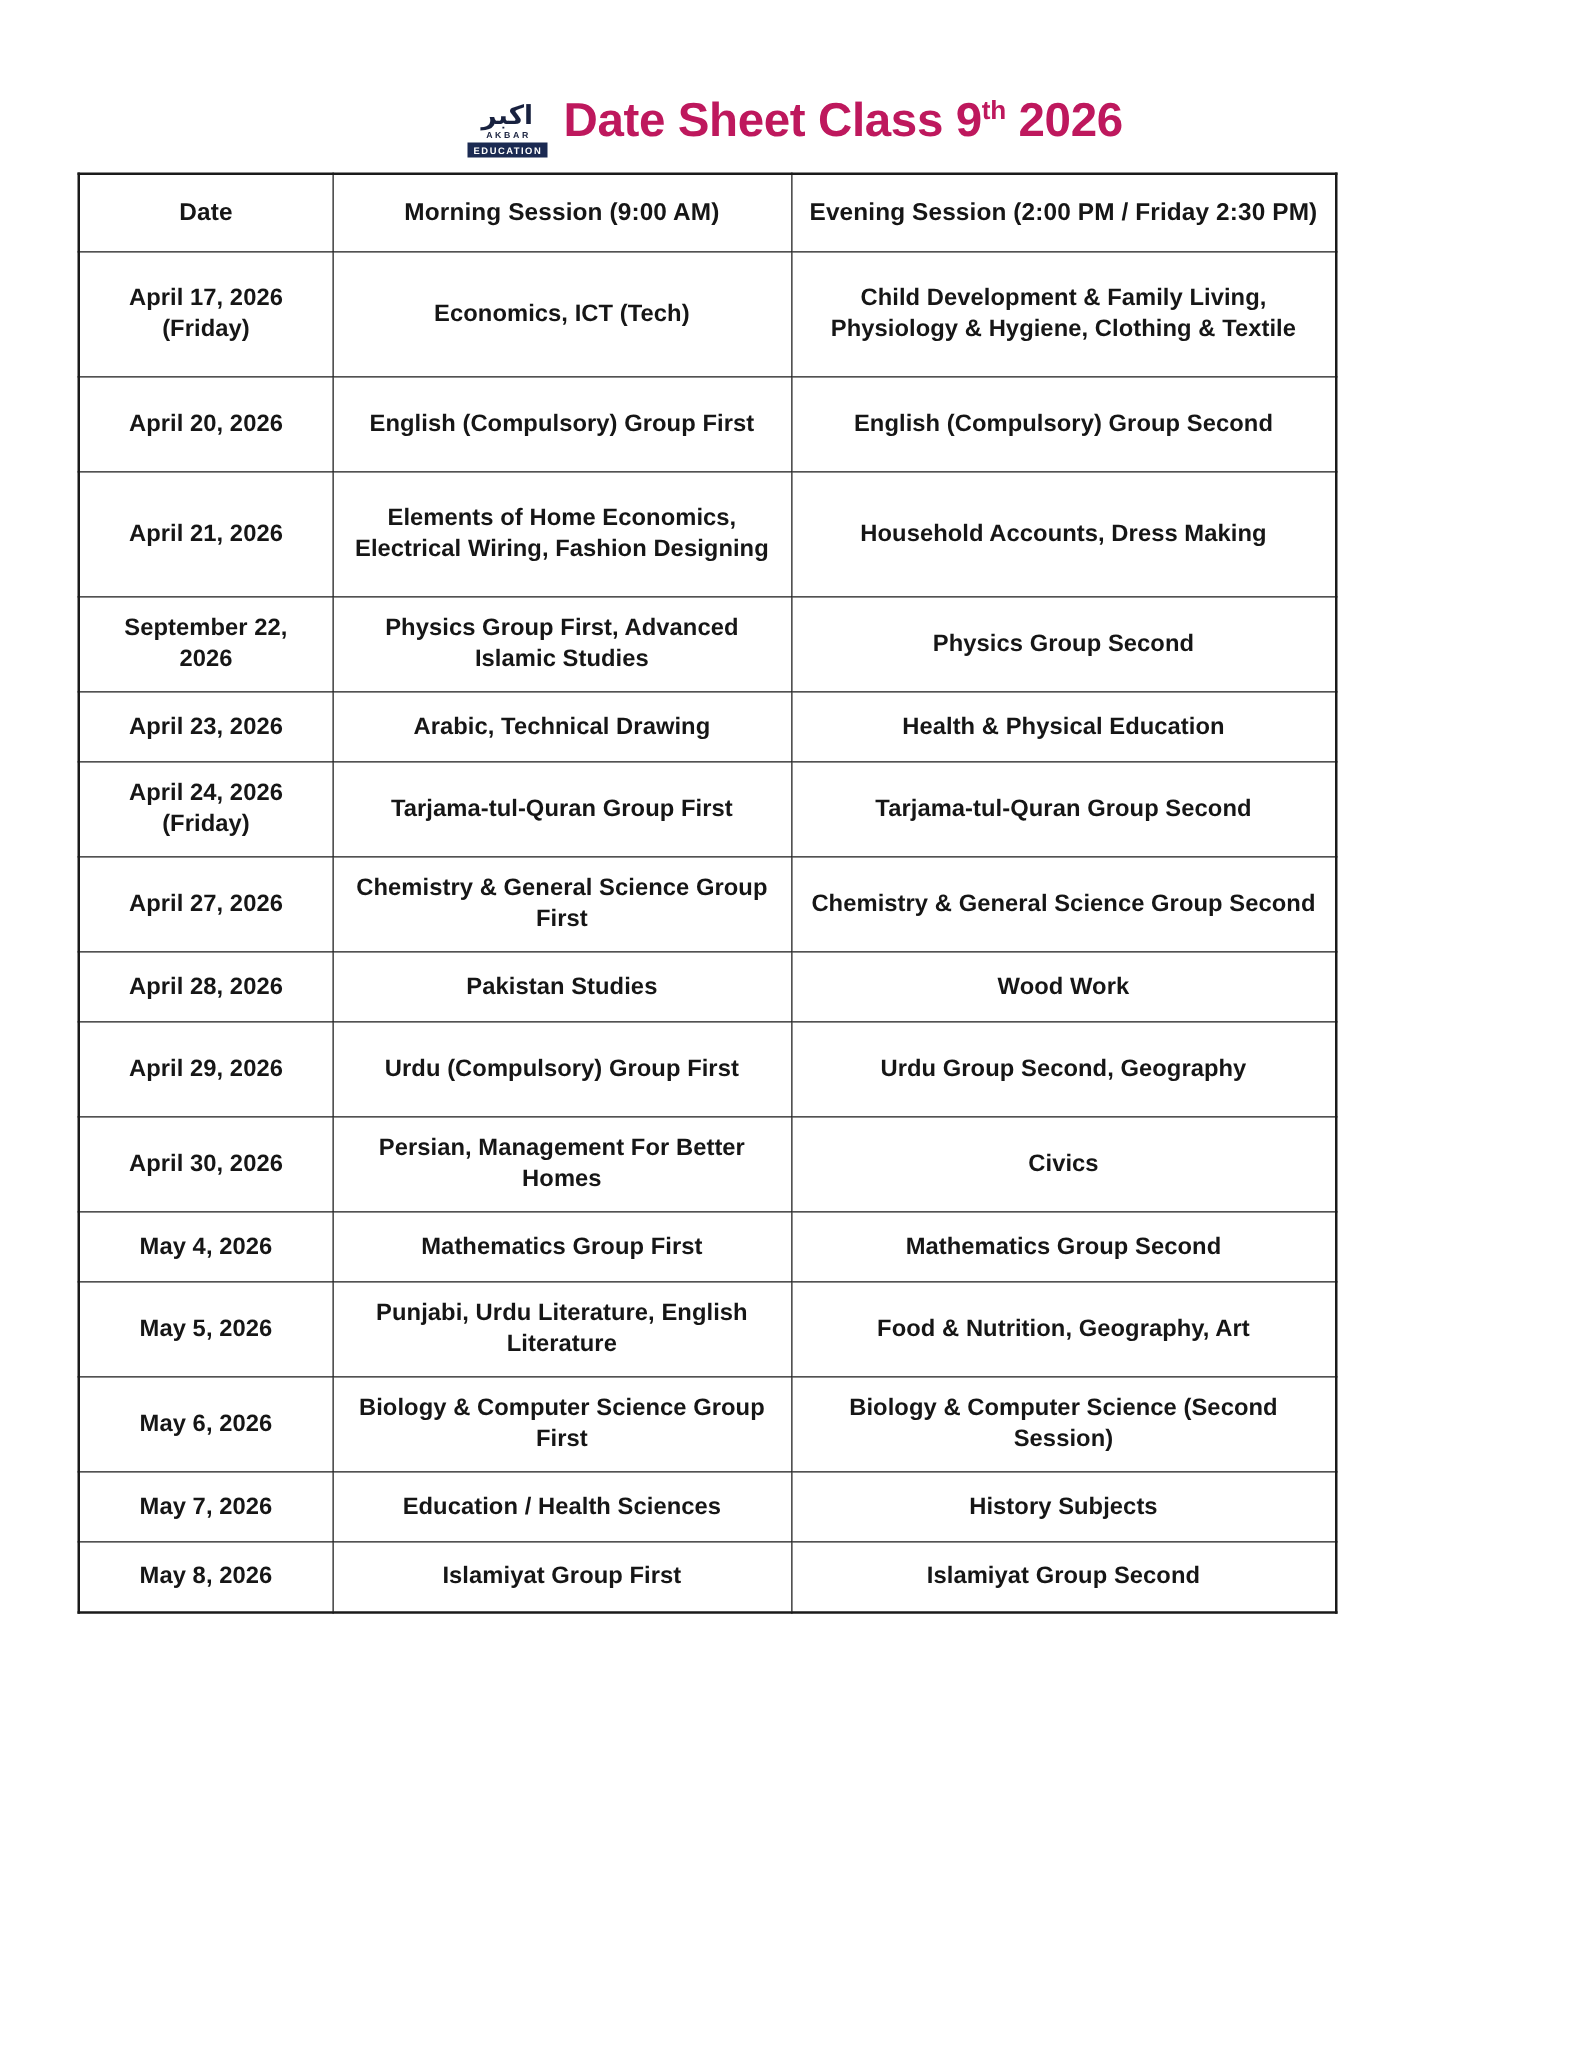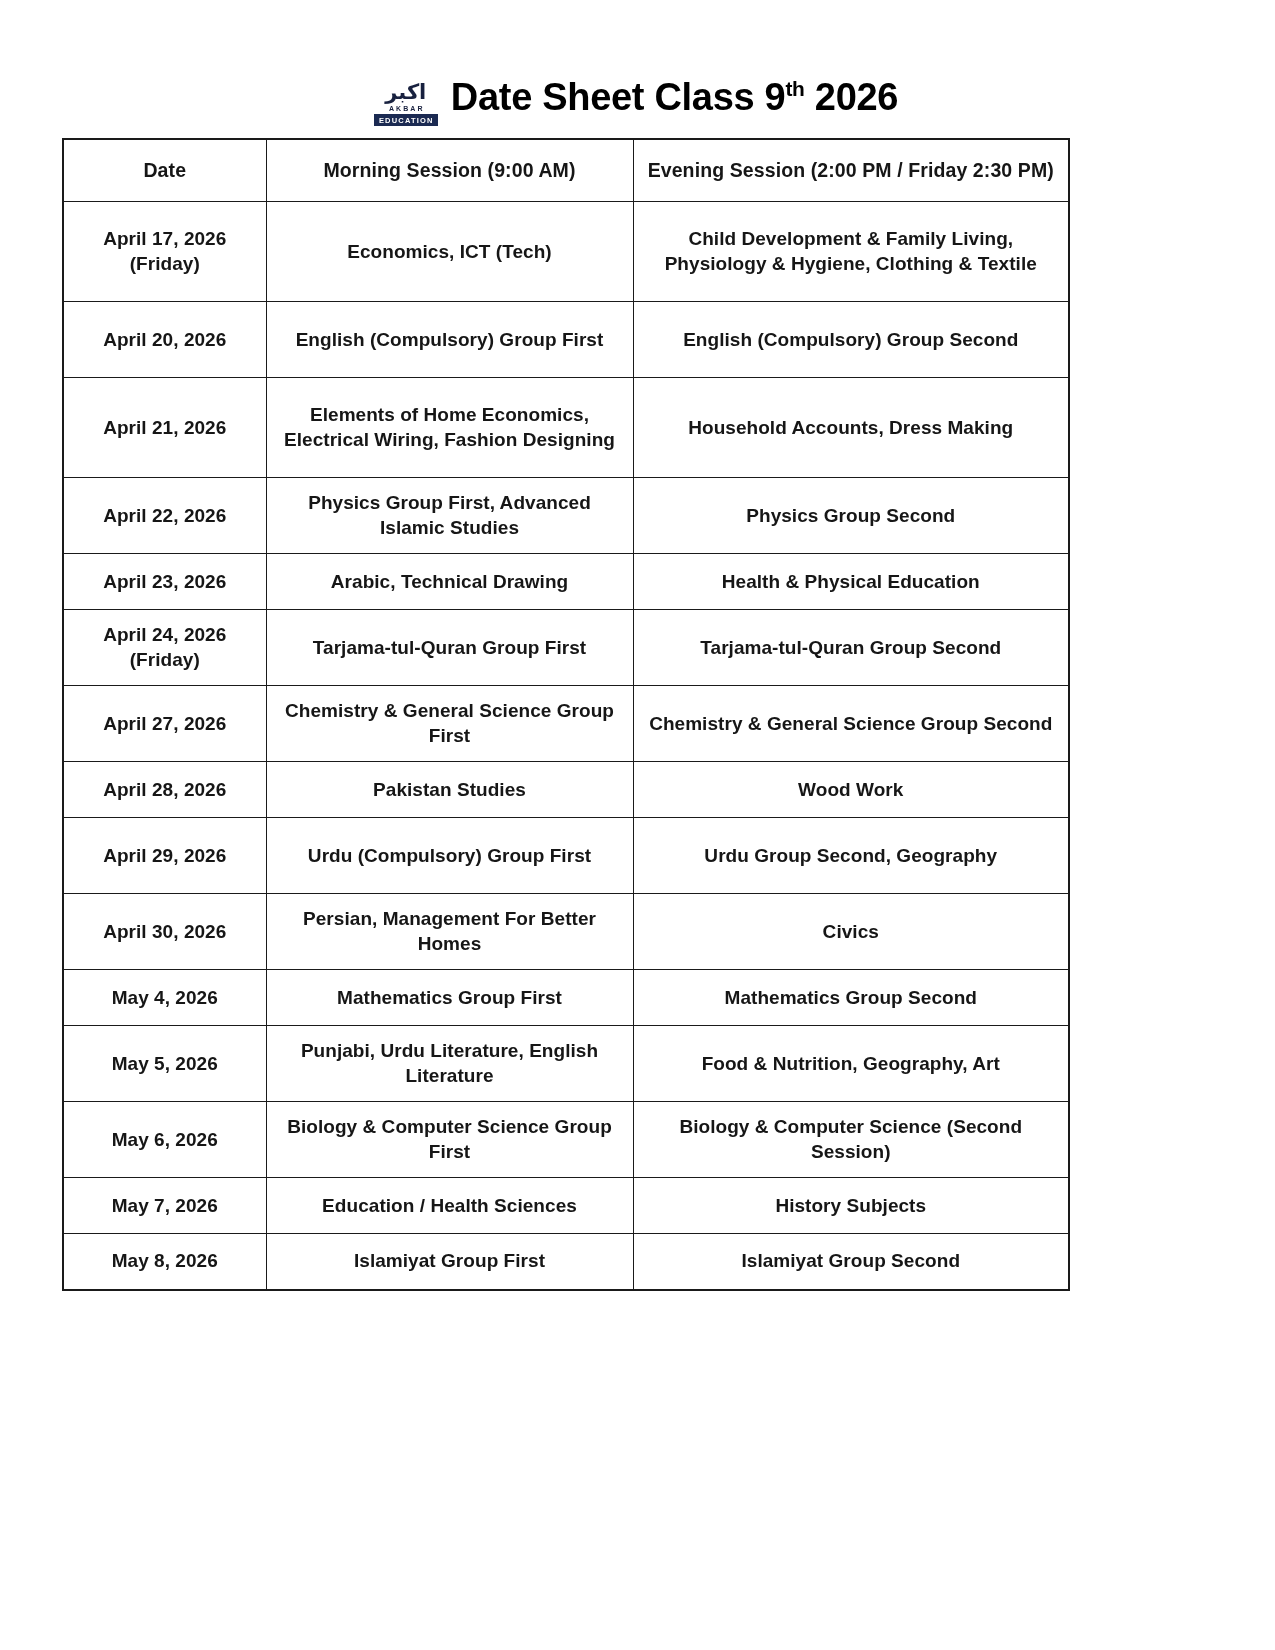--- a/index.html
+++ b/index.html
@@ -74,21 +74,21 @@
     line-height: 9px;
     margin-top: 0;
     white-space: nowrap;
   }
 
   .doc-title {
     font-family: "Liberation Sans", sans-serif;
     font-size: 38px;
     font-weight: 700;
     letter-spacing: -0.3px;
-    color: #000000;
+    color: #be185d;
     white-space: nowrap;
     line-height: 44px;
   }
   .doc-title sup {
     font-size: 0.55em;
     vertical-align: super;
     line-height: 0;
     font-weight: 700;
   }
 
@@ -183,21 +183,21 @@
         <td>English (Compulsory) Group Second</td>
       </tr>
 
       <tr class="r3">
         <td class="cell-date">April 21, 2026</td>
         <td>Elements of Home Economics, Electrical Wiring, Fashion Designing</td>
         <td>Household Accounts, Dress Making</td>
       </tr>
 
       <tr class="r2">
-        <td class="cell-date">April 22, 2026</td>
+        <td class="cell-date">September 22, 2026</td>
         <td>Physics Group First, Advanced Islamic Studies</td>
         <td>Physics Group Second</td>
       </tr>
 
       <tr>
         <td class="cell-date">April 23, 2026</td>
         <td>Arabic, Technical Drawing</td>
         <td>Health &amp; Physical Education</td>
       </tr>
 

